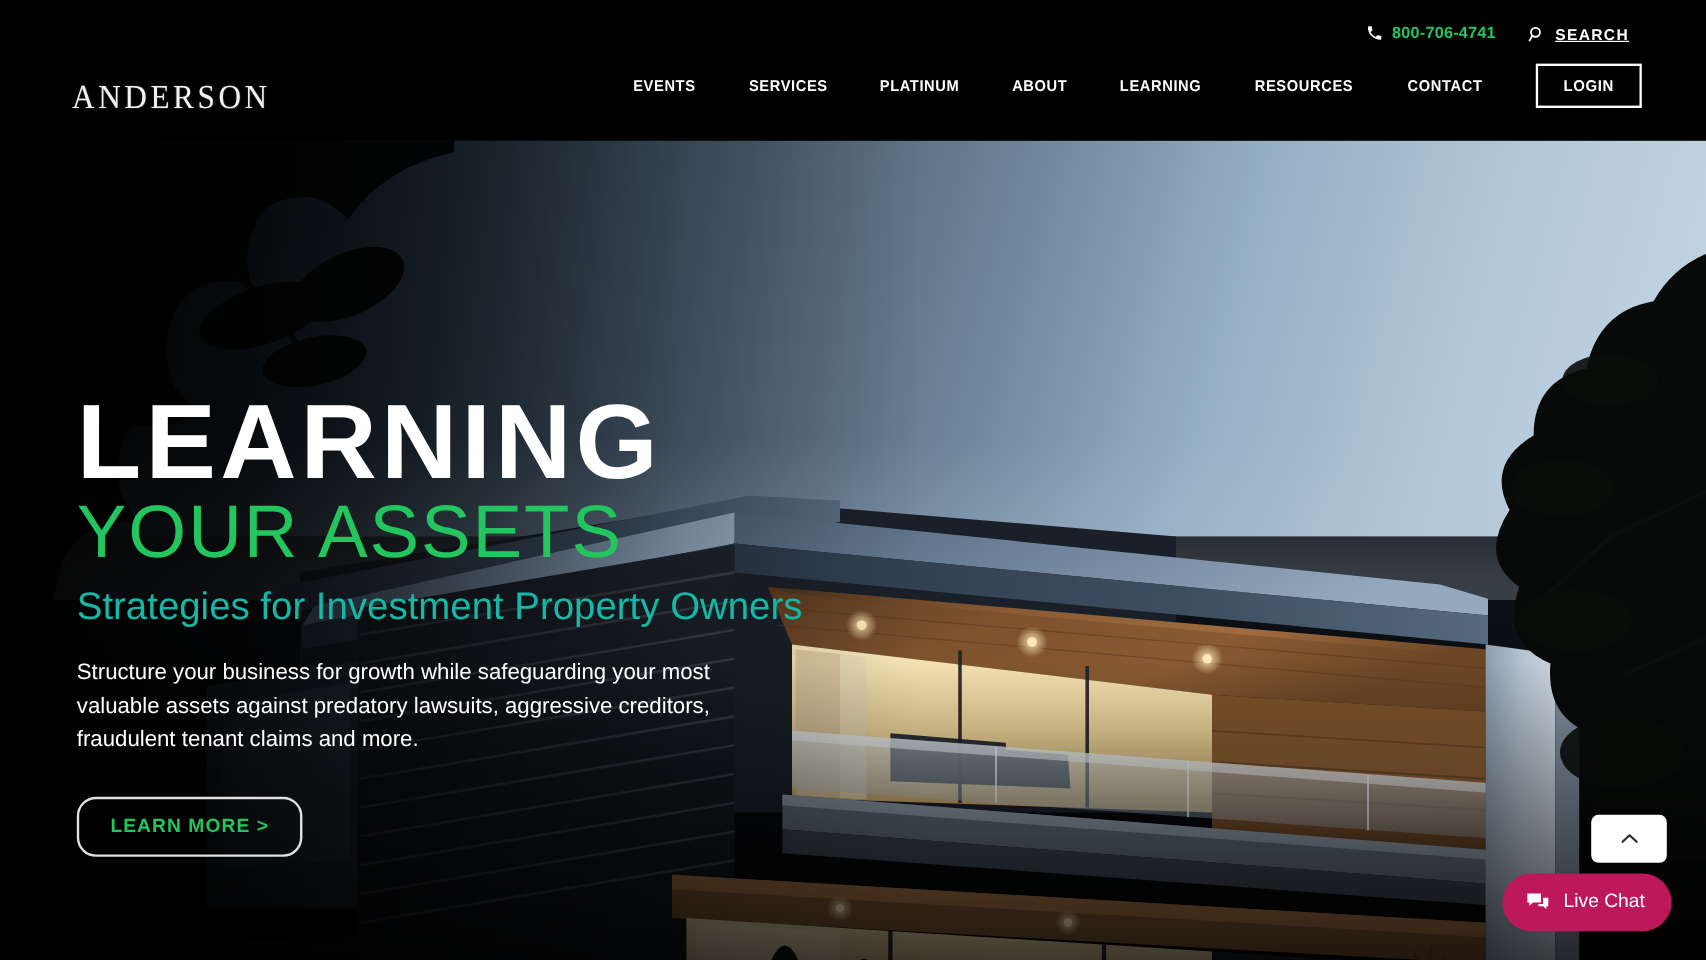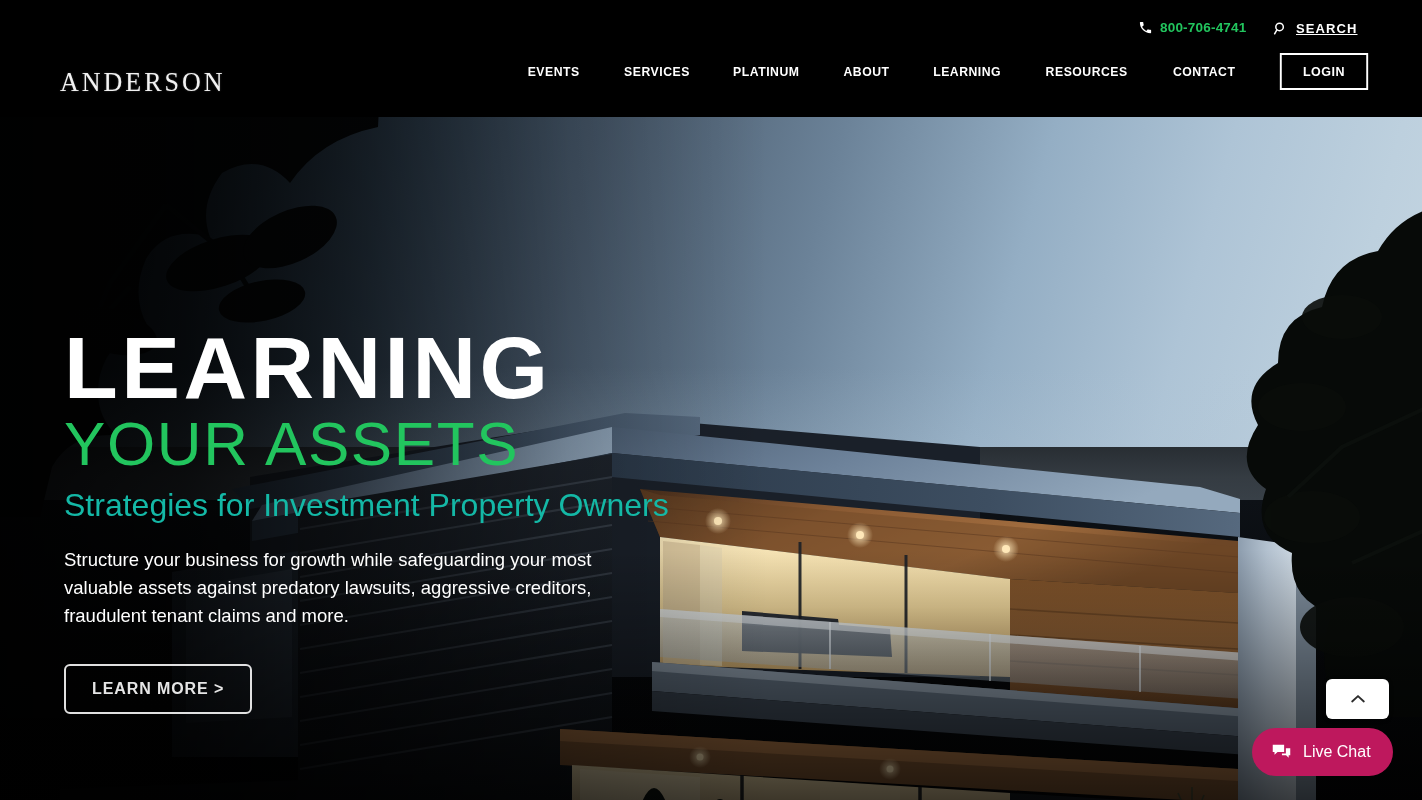--- a/index.html
+++ b/index.html
@@ -138,22 +138,22 @@
   .h-sub {
     color:#14b8a6; font-size:32px; font-weight:400; line-height:1.15;
     letter-spacing:0px; margin:0 0 22px 0;
   }
   .h-body {
     color:#ffffff; font-size:18.5px; font-weight:400; line-height:1.52;
     width:600px; margin:0 0 34px 0;
   }
   .cta-btn {
     display:inline-block; border:2px solid rgba(255,255,255,0.88);
-    border-radius:6px; background:transparent; cursor:pointer;
-    color:#e5e5e5; font-size:16px; font-weight:bold; letter-spacing:0.9px;
+    border-radius:16px; background:transparent; cursor:pointer;
+    color:#22c55e; font-size:16px; font-weight:bold; letter-spacing:0.9px;
     padding:15px 26px; line-height:1; font-family:inherit;
   }
 
   
   .scrolltop {
     position:absolute; left:1326px; top:679px; width:63px; height:40px;
     background:#ffffff; border:none; border-radius:6px; cursor:pointer;
     display:flex; align-items:center; justify-content:center; z-index:60;
     box-shadow:0 1px 4px rgba(0,0,0,0.28);
   }

